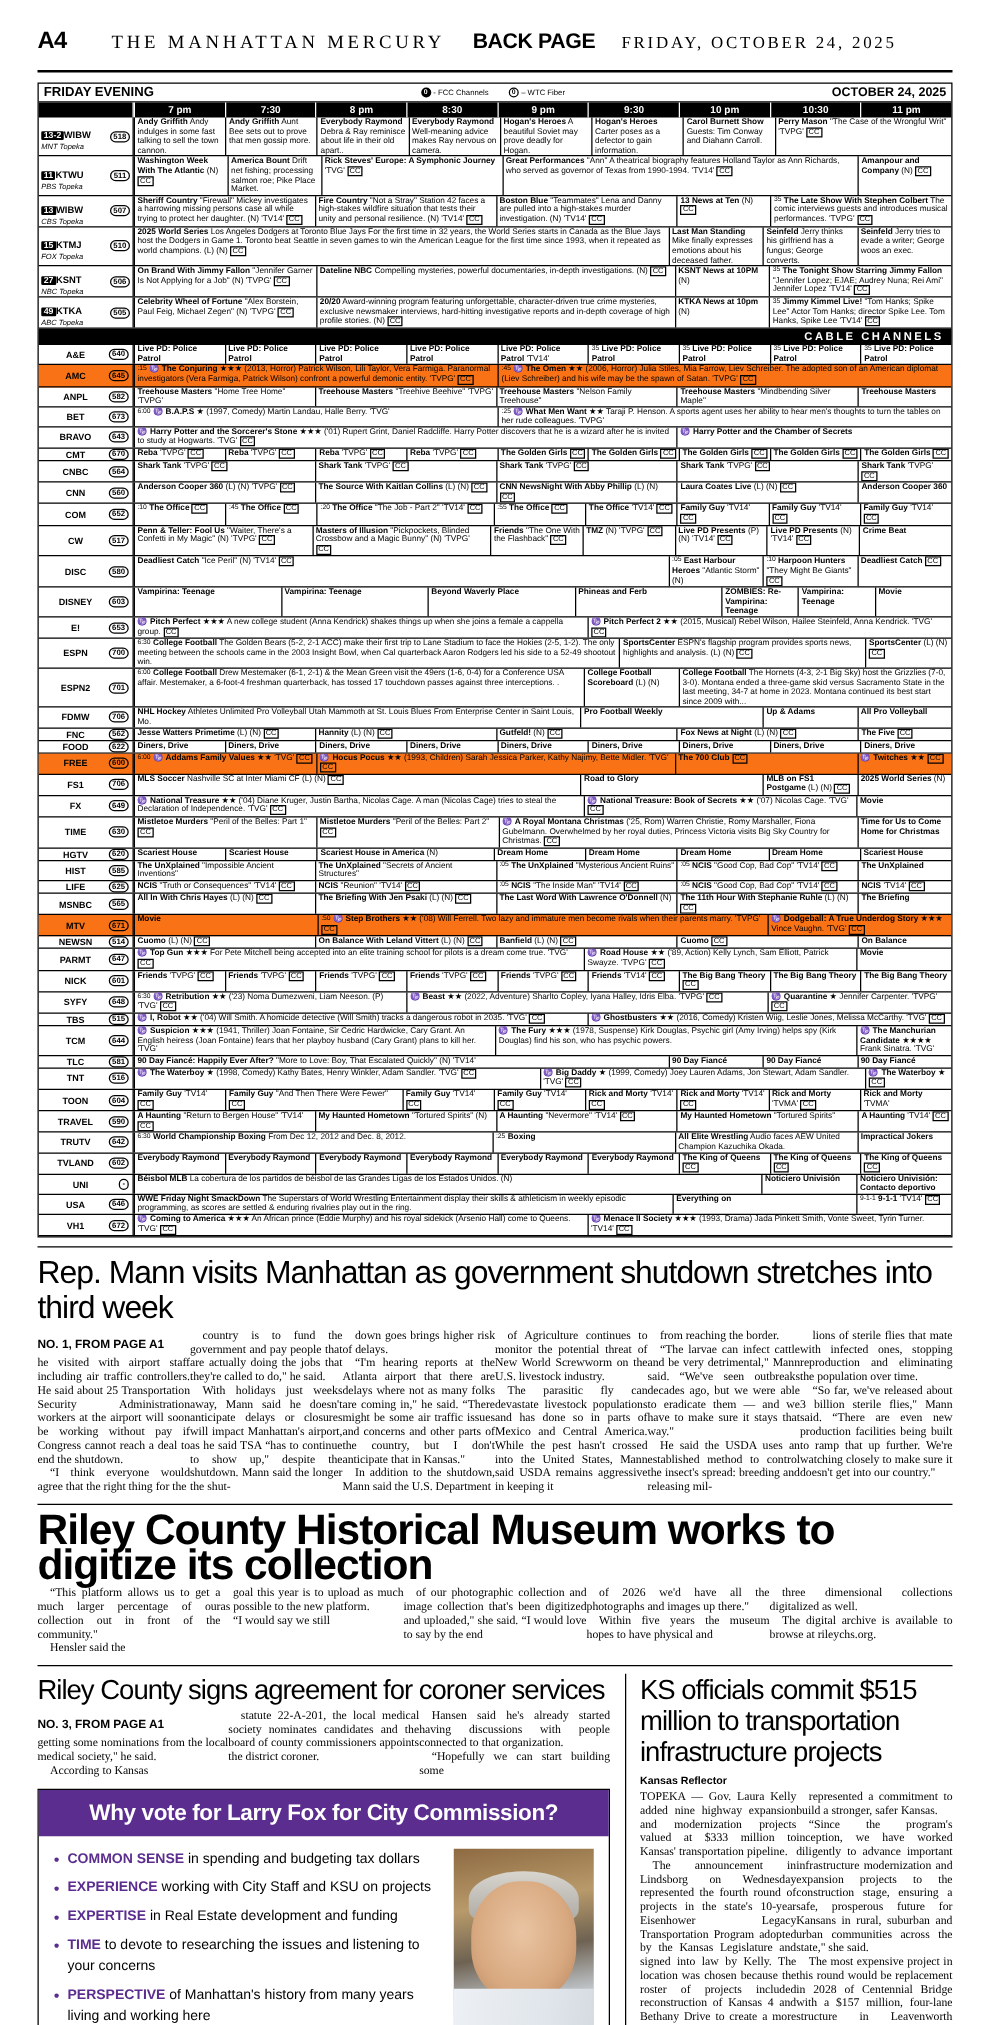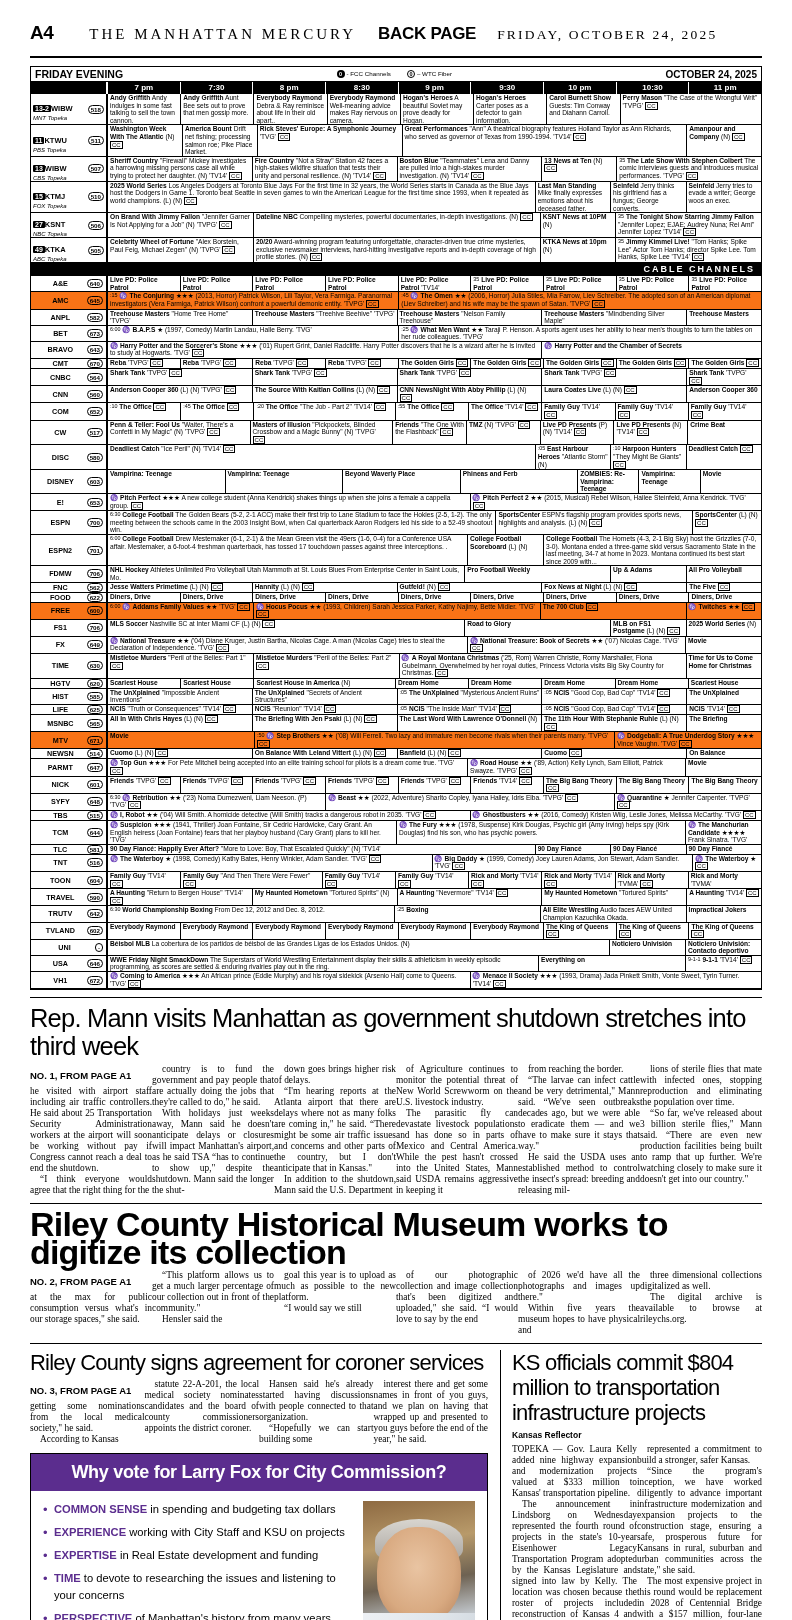--- a/index.html
+++ b/index.html
@@ -807,26 +807,20 @@
           <p>lions of sterile flies that mate with infected ones, stopping reproduction and eliminating the population over time.</p>
           <p>“So far, we've released about 3 billion sterile flies," Mann said. “There are even new production facilities being built to ramp that up further. We're watching closely to make sure it doesn't get into our country."</p>
         </div>
       </div>
     </div>
 
   <div class="rule-med"></div>
   <div class="hl hl2">Riley County Historical Museum works to digitize its collection</div>
   <div class="cols4" id="museum-cols">
       <div>
-        <div class="jump">NO. 2, FROM PAGE A1</div>
-        <div class="bodytext">
-          <p class="noind">at the max for public consumption versus what's in our storage spaces," she said.</p>
-        </div>
-      </div>
-      <div>
         <div class="bodytext">
           <p>“This platform allows us to get a much larger percentage of our collection out in front of the community."</p>
           <p>Hensler said the</p>
         </div>
       </div>
       <div>
         <div class="bodytext">
           <p>goal this year is to upload as much as possible to the new platform.</p>
           <p>“I would say we still</p>
         </div>
@@ -864,25 +858,20 @@
           </div>
           <div>
             <div class="bodytext">
               <p>statute 22-A-201, the local medical society nominates candidates and the board of county commissioners appoints the district coroner.</p>
             </div>
           </div>
           <div>
             <div class="bodytext">
               <p>Hansen said he's already started having discussions with people connected to that organization.</p>
               <p>“Hopefully we can start building some</p>
-            </div>
-          </div>
-          <div>
-            <div class="bodytext">
-              <p>interest there and get some names in front of you guys, and we plan on having that wrapped up and presented to you guys before the end of the year," he said.</p>
             </div>
           </div>
         </div>
 
       <div class="ad">
         <div class="ad-band">Why vote for Larry Fox for City Commission?</div>
         <div class="ad-body">
           <ul class="ad-bullets" id="ad-bullets">
               <li><strong>COMMON SENSE</strong><span> in spending and budgeting tax dollars</span></li>
               <li><strong>EXPERIENCE</strong><span> working with City Staff and KSU on projects</span></li>
@@ -894,21 +883,21 @@
             <div class="hair"></div>
             <div class="face"></div>
             <div class="shirt"></div>
           </div>
         </div>
 
       </div>
     </div>
 
     <div class="split-right">
-      <div class="hl hl3">KS officials commit $804 million to transportation infrastructure projects</div>
+      <div class="hl hl3">KS officials commit $515 million to transportation infrastructure projects</div>
       <div class="byline">Kansas Reflector</div>
       <div class="cols4" id="ks-cols">
           <div>
             <div class="bodytext">
               <p class="noind">TOPEKA — Gov. Laura Kelly added nine highway expansion and modernization projects valued at $333 million to Kansas' transportation pipeline.</p>
               <p>The announcement in Lindsborg on Wednesday represented the fourth round of projects in the state's 10-year Eisenhower Legacy Transportation Program adopted by the Kansas Legislature and signed into law by Kelly. The location was chosen because the roster of projects included reconstruction of Kansas 4 and Bethany Drive to create a more functional entrance to the city from I-135.</p>
             </div>
           </div>
           <div>
             <div class="bodytext">

